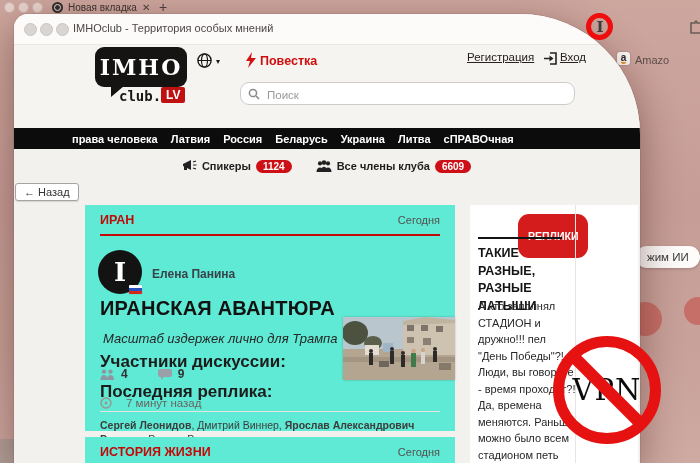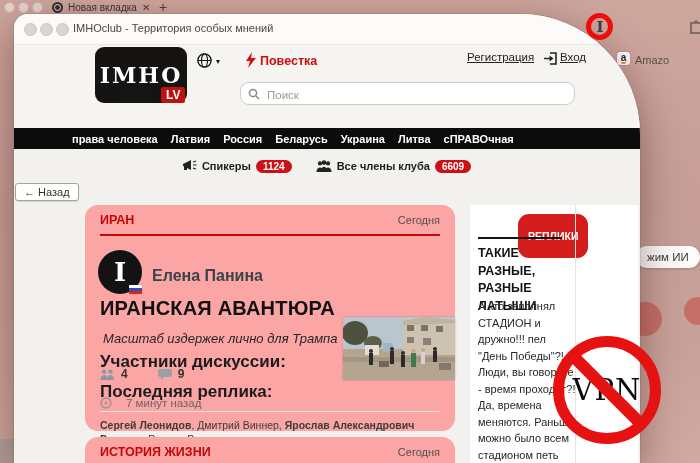--- a/index.html
+++ b/index.html
@@ -26,21 +26,21 @@
   
   .window{left:14px;top:14px;width:626px;height:449px;background:#f3f1ee;
     border-radius:14px 120px 0 0;overflow:hidden;
     box-shadow:0 12px 40px rgba(60,20,15,.45),0 0 0 1px rgba(0,0,0,.07);}
   .titlebar{left:0;top:0;width:626px;height:30px;background:#fcfbfa;border-bottom:1px solid #eae6e2;}
   .tl-dot{top:9px;width:11px;height:11px;border-radius:50%;background:#d9d5d3;border:1px solid #c8c4c2;}
   .win-title{left:59px;top:8px;font-size:11px;color:#4c4746;}
   .headerzone{left:0;top:31px;width:626px;height:83px;background:#f6f4f1;}
 
   
-  .logo-bubble{left:81px;top:33px;width:92px;height:56px;background:#151413;border-radius:9px;
+  .logo-bubble{left:81px;top:33px;width:92px;height:40px;background:#151413;border-radius:9px;
     display:flex;align-items:center;justify-content:center;}
   .logo-bubble span{color:#fff;font-family:"DejaVu Serif",serif;font-weight:bold;font-size:22px;letter-spacing:2px;}
   .logo-tail{left:97px;top:72px;width:0;height:0;border-top:11px solid #151413;border-right:13px solid transparent;}
   .logo-club{left:105px;top:74px;font-family:"DejaVu Sans Mono",monospace;font-weight:bold;font-size:14px;color:#171717;}
   .logo-lv{left:147px;top:73px;background:#c01111;color:#fff;font-weight:bold;font-size:12px;padding:1px 5px;border-radius:2px;}
 
   .caret{font-size:8px;color:#1a1a1a;}
   .agenda{font-size:12.5px;font-weight:bold;color:#cc0e0e;}
   .hlink{font-size:11.5px;color:#262220;text-decoration:underline;}
 
@@ -53,33 +53,33 @@
     padding-left:58px;box-sizing:border-box;gap:13px;}
   .navbar a{color:#fff;font-size:11px;font-weight:bold;text-decoration:none;white-space:nowrap;}
 
   .stats{left:0;top:140px;width:626px;height:24px;display:flex;align-items:center;justify-content:center;gap:24px;}
   .stat{display:flex;align-items:center;gap:5px;font-size:11px;font-weight:bold;color:#1d1d1d;white-space:nowrap;}
   .badge{background:#cc1016;color:#fff;font-size:10px;font-weight:bold;border-radius:9px;padding:1px 7px;}
 
   .backbtn{left:1px;top:169px;background:#fff;border:1px solid #a9a39f;border-radius:3px;
     padding:2px 8px;font-size:11px;color:#333;box-shadow:0 1px 1px rgba(0,0,0,.12);}
 
-  .card{background:#fca5a5;border-radius:13px;}
+  .card{background:#5eead4;}
   .card1{left:71px;top:191px;width:370px;height:226px;}
   .card2{left:71px;top:423px;width:370px;height:40px;}
   .cat{font-size:12.5px;font-weight:bold;color:#c40808;}
   .date{font-size:11px;color:#544f4d;}
   .catline{background:#c40808;height:2px;}
 
   .avatar{left:13px;top:45px;width:44px;height:44px;border-radius:50%;background:#131313;
     display:flex;align-items:center;justify-content:center;}
   .avatar span{color:#fff;font-family:"DejaVu Serif",serif;font-weight:bold;font-size:26px;}
   .flag{left:44px;top:80px;width:13px;height:9px;border-radius:1px;overflow:hidden;box-shadow:0 0 1px rgba(0,0,0,.4);}
   .flag i{display:block;height:3px;}
-  .author{left:67px;top:62px;font-size:16px;font-weight:bold;color:#3a434b;}
+  .author{left:67px;top:62px;font-size:12px;font-weight:bold;color:#3a434b;}
   .art-title{left:15px;top:92px;font-size:20px;font-weight:bold;color:#121212;letter-spacing:.2px;}
   .art-sub{left:18px;top:126px;font-size:13px;font-style:italic;color:#262626;}
   .lbl{font-size:17px;font-weight:bold;color:#1c1c1c;}
   .cnt-row{display:flex;align-items:center;gap:6px;font-size:12px;font-weight:bold;color:#333;}
   .time-row{display:flex;align-items:center;gap:14px;font-size:11.5px;color:#6a6562;}
   .names{left:15px;top:206px;width:340px;font-size:10.5px;color:#3c3c3c;border-top:1px solid #e7e3df;padding-top:6px;line-height:1.35;}
   .names .b{font-weight:bold;}
   .thumb{left:258px;top:112px;width:112px;height:63px;overflow:hidden;box-shadow:0 0 2px rgba(0,0,0,.25);}
 
   .sidecard{left:456px;top:191px;width:168px;height:258px;background:#fff;}

